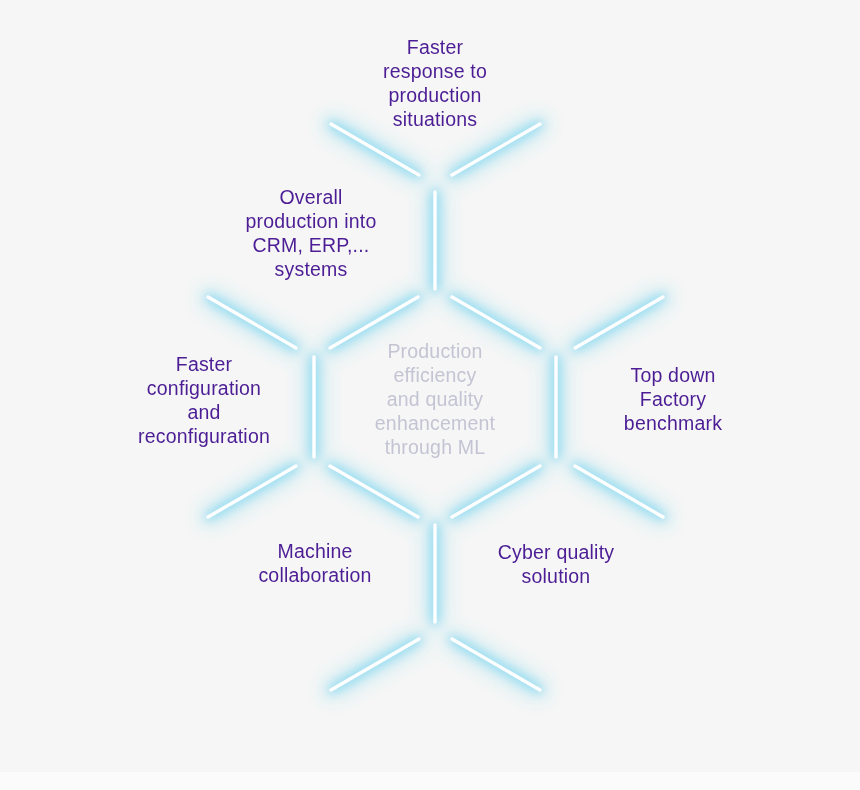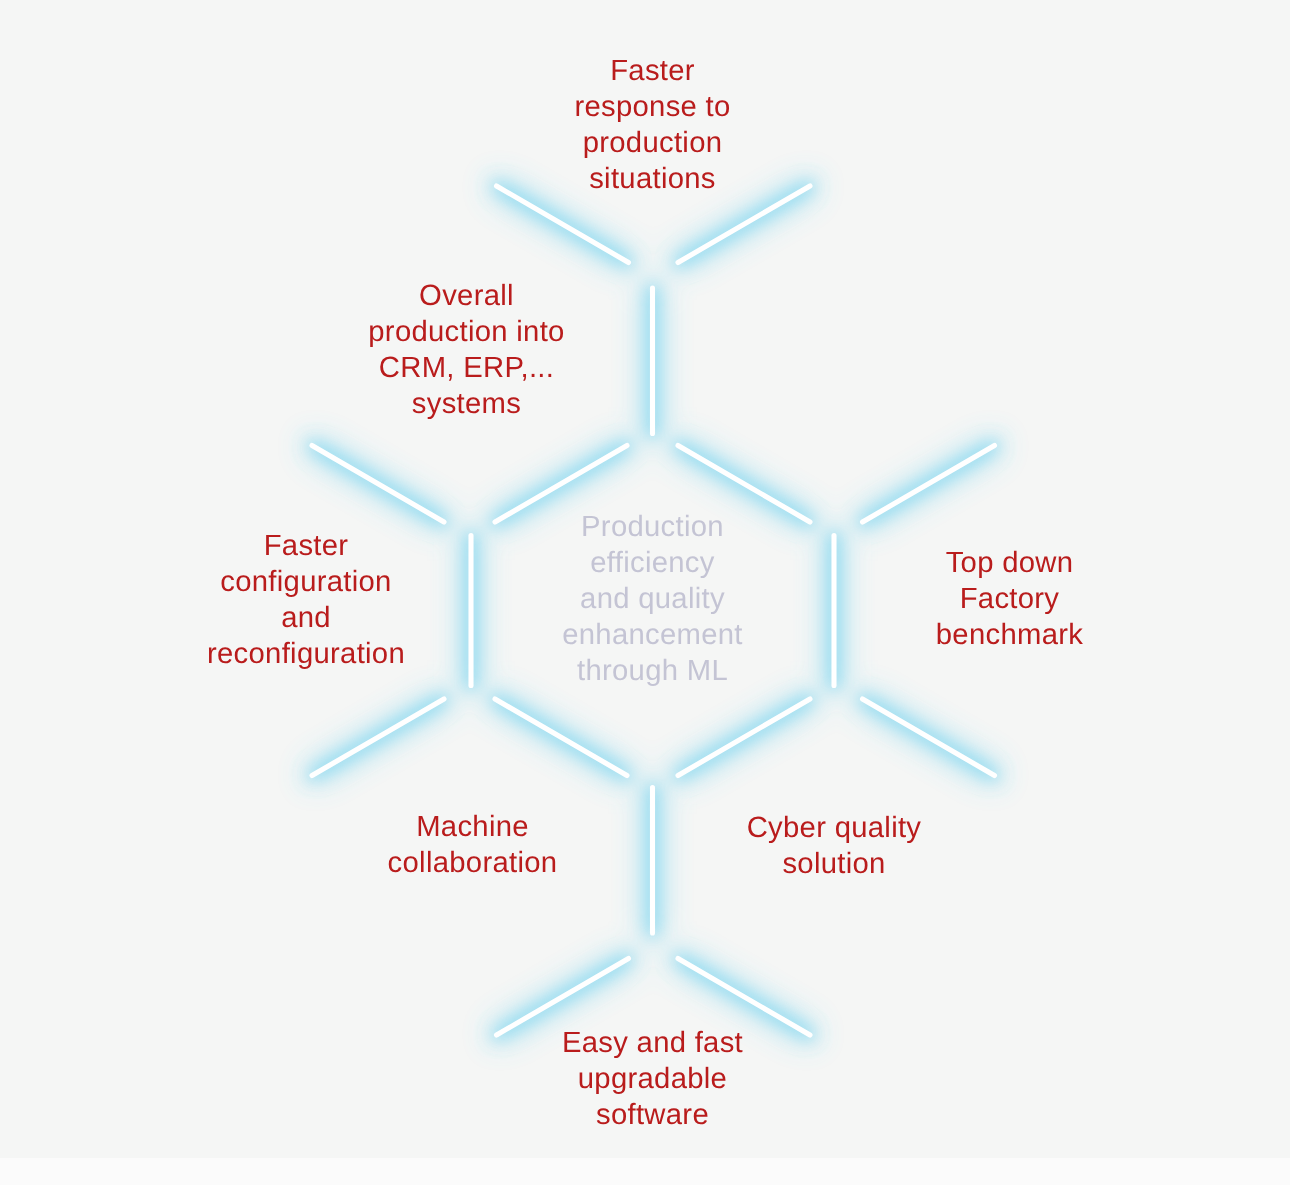--- a/index.html
+++ b/index.html
@@ -31,21 +31,21 @@
   }
   #svg-lines {
     position: absolute;
     left: 0;
     top: 0;
     width: 860px;
     height: 790px;
   }
   .label {
     position: absolute;
-    color: #b91c1c;
+    color: #4c1d95;
     font-size: 19.5px;
     line-height: 24px;
     text-align: center;
     letter-spacing: 0.2px;
     white-space: pre-line;
     font-weight: 400;
   }
   .label.center {
     color: #c4c4d4;
   }
@@ -138,17 +138,14 @@
   <div class="label" style="left:588px; top:363px; width:170px;">Top  down
 Factory
 benchmark</div>
 
   <div class="label" style="left:230px; top:539px; width:170px;">Machine
 collaboration</div>
 
   <div class="label" style="left:471px; top:540px; width:170px;">Cyber quality
 solution</div>
 
-  <div class="label" style="left:350px; top:683px; width:170px;">Easy and fast
-upgradable
-software</div>
 
 </div>
 
 </body></html>

